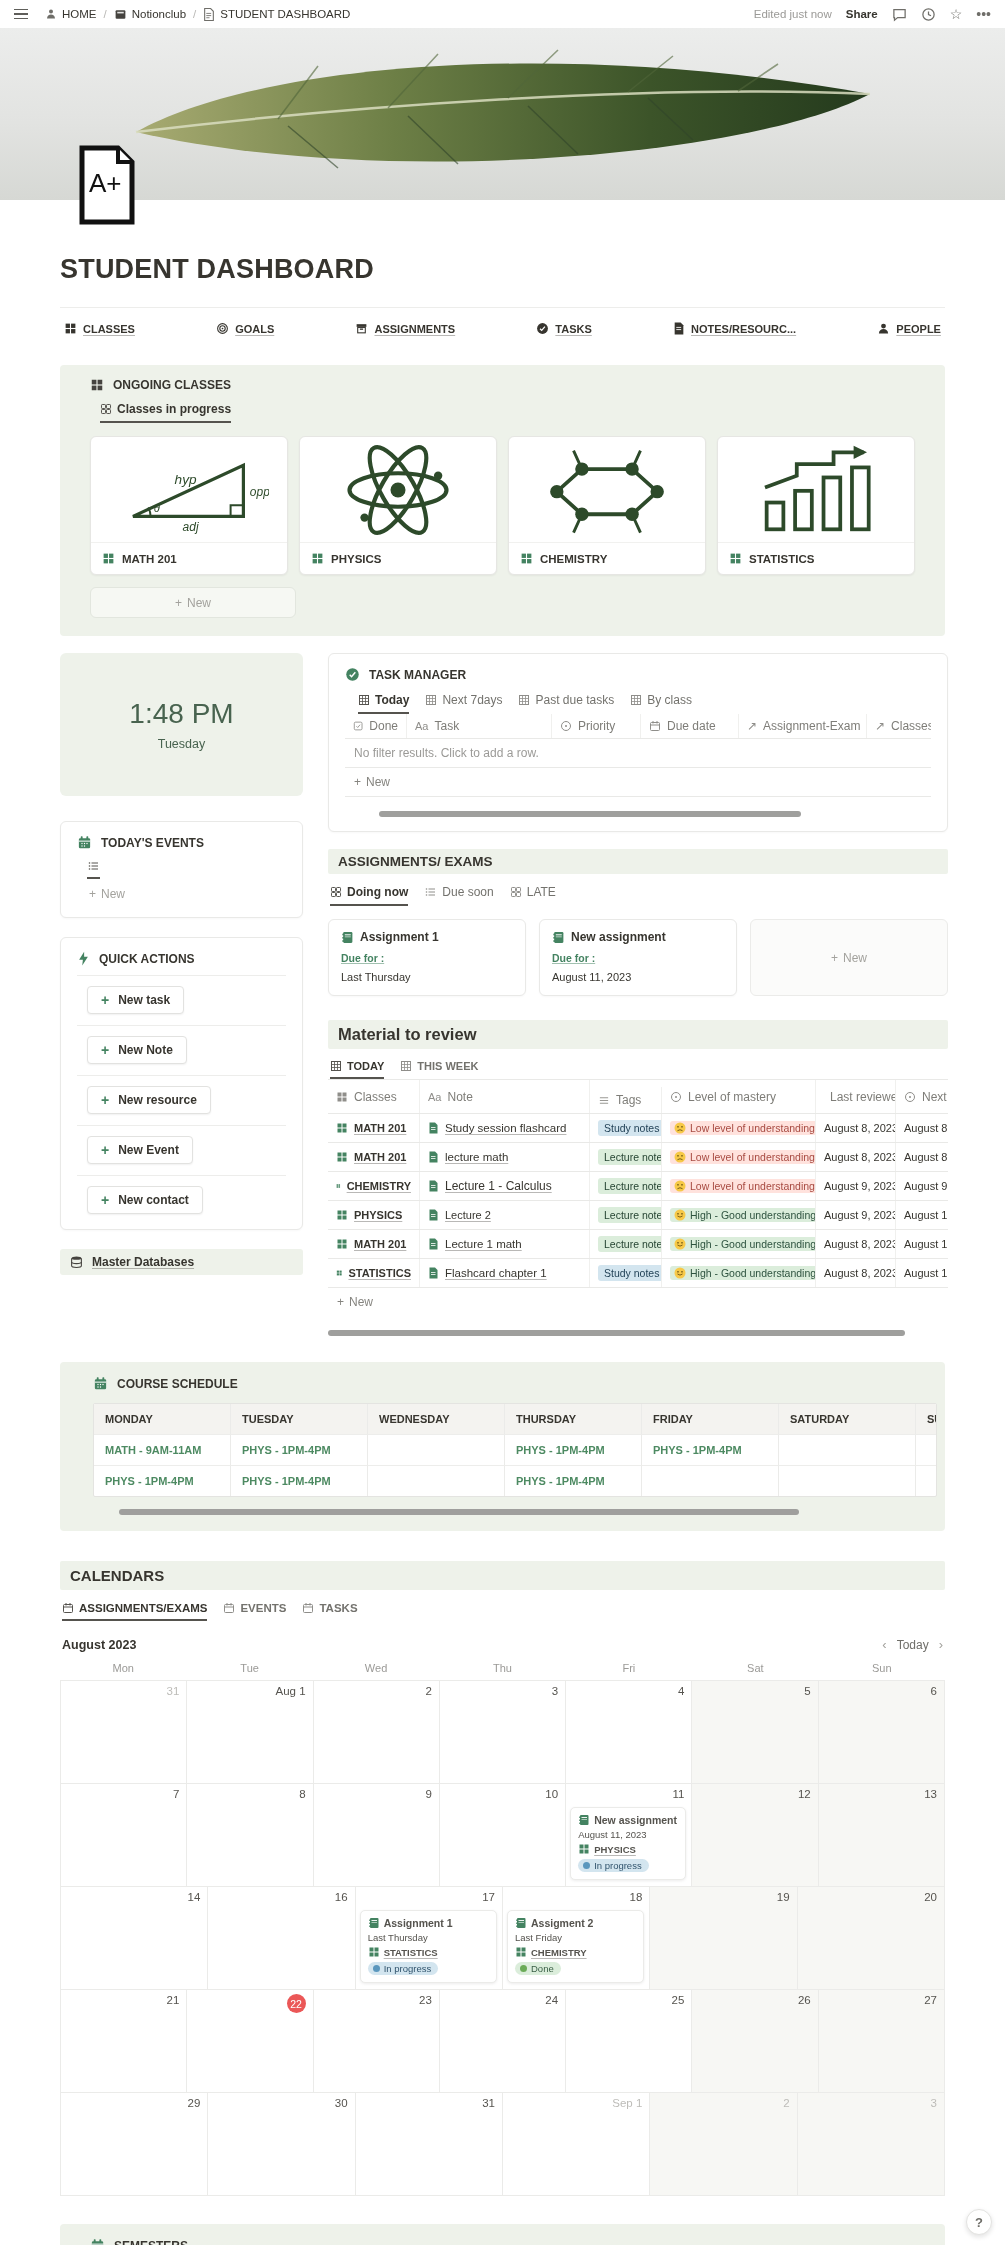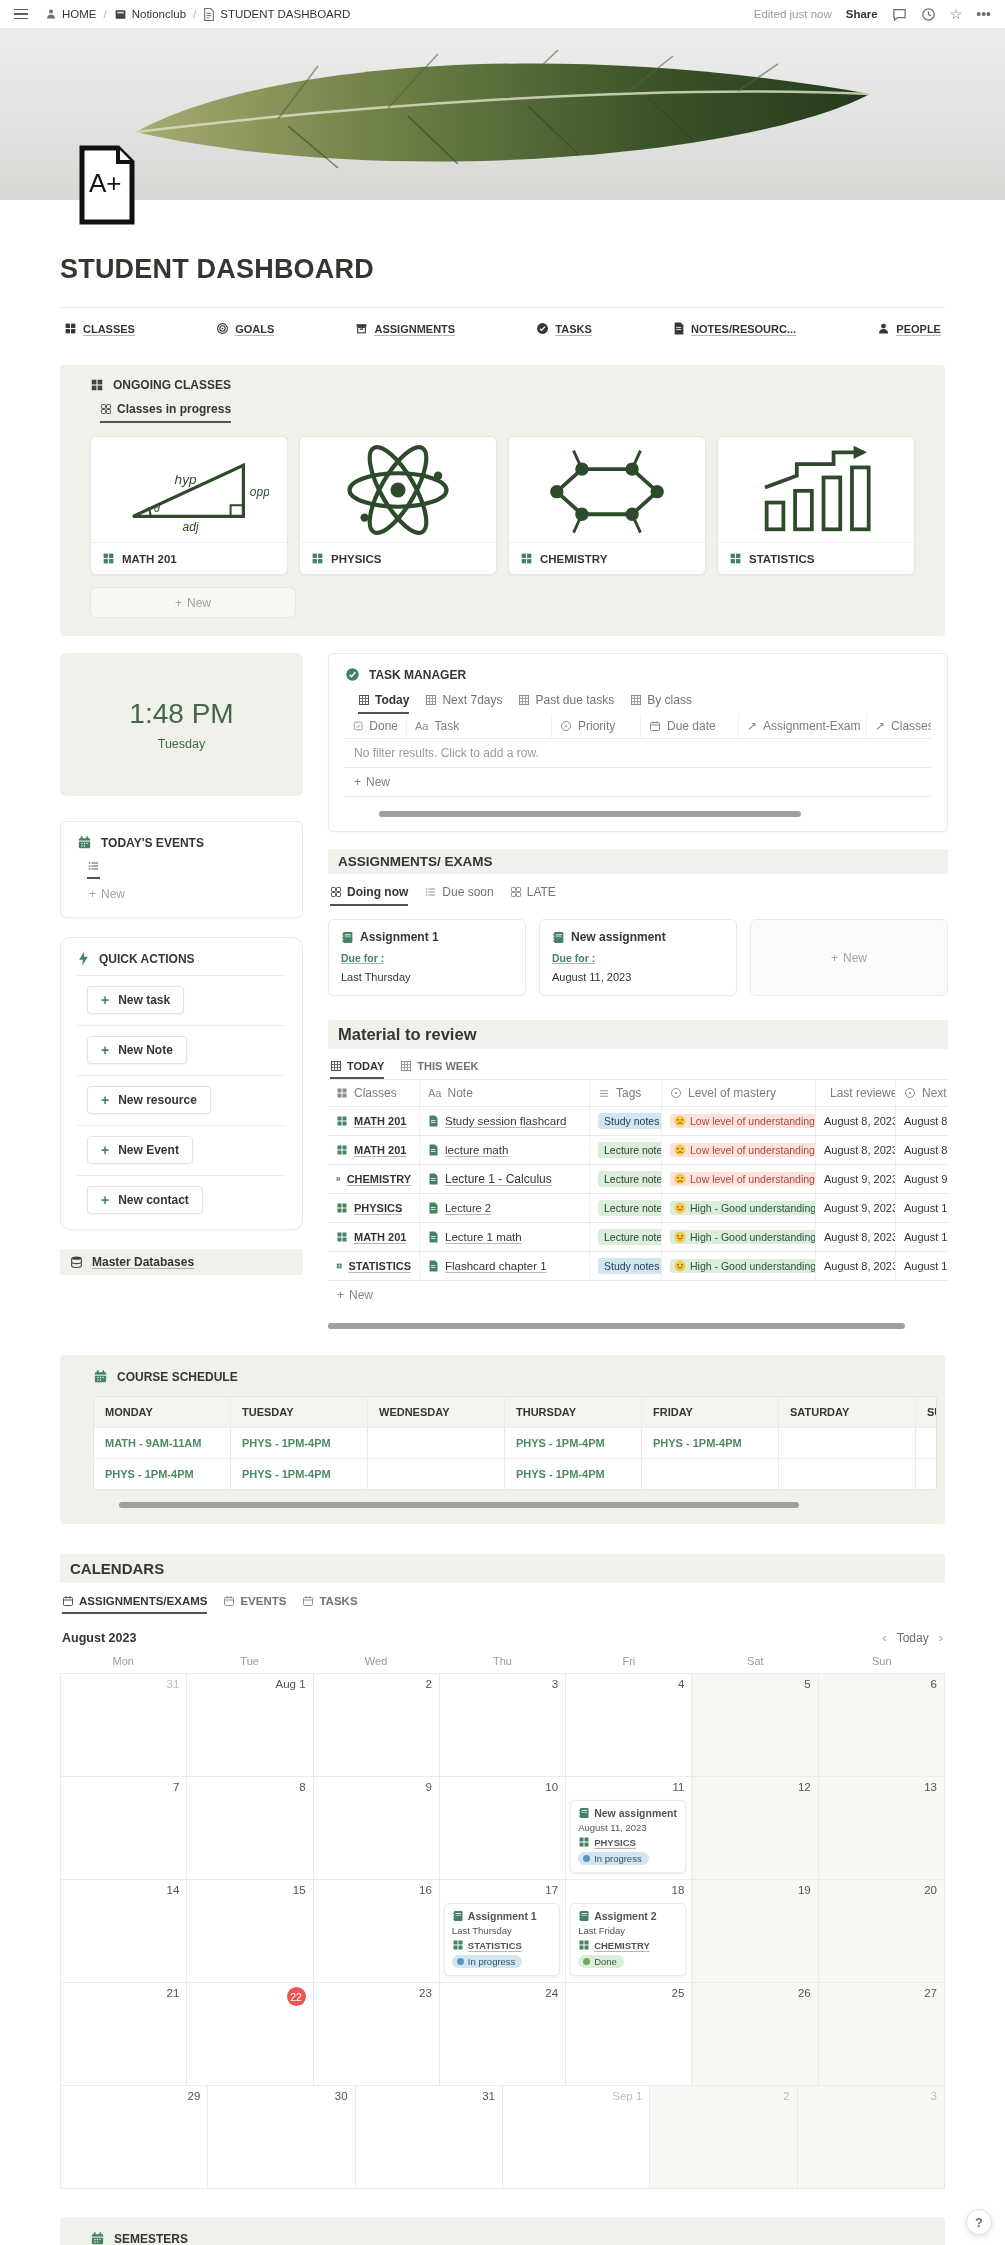--- a/index.html
+++ b/index.html
@@ -52,21 +52,21 @@
   
   .two-col { display: grid; grid-template-columns: 243px 620px; gap: 25px; margin-top: 17px; }
   .clock-card { background: #eef2ea; border-radius: 6px; height: 143px;
                 display: flex; flex-direction: column; align-items: center; justify-content: center; }
   .clock-time { font-size: 28px; color: #48634f; }
   .clock-day { font-size: 12.5px; color: #48634f; margin-top: 7px; }
   .card { background: #fff; border: 1px solid #e9e9e7; border-radius: 6px; box-shadow: 0 1px 2px rgba(15,15,15,.03); }
   .events-card { margin-top: 25px; padding: 13px 16px 16px; }
   .events-card .tab { margin-top: 10px; }
   .new-row { color: #a3a29d; font-size: 12px; padding: 8px 2px 0; display: flex; gap: 5px; cursor: pointer; }
-  .qa-card { margin-top: 19px; padding: 13px 16px 4px; border-radius: 10px; }
+  .qa-card { margin-top: 19px; padding: 13px 16px 4px; }
   .qa-head { border-bottom: 1px solid #ededeb; padding-bottom: 9px; }
   .qa-row { border-bottom: 1px solid #ededeb; padding: 10px 0 11px; }
   .qa-row:last-child { border-bottom: none; }
   .qa-btn { display: inline-flex; align-items: center; gap: 9px; border: 1px solid #e2e2e0; border-radius: 4px;
             background: #fff; box-shadow: 0 1px 2px rgba(15,15,15,.06); padding: 6px 13px;
             font-size: 12px; font-weight: 600; color: #37352f; cursor: pointer; margin-left: 10px; }
   .qa-plus { color: #448361; font-weight: 700; font-size: 14px; line-height: 1; }
   .masterdb { margin-top: 19px; background: #eef2ea; border-radius: 3px; padding: 6px 10px;
               display: flex; align-items: center; gap: 9px; font-size: 12px; font-weight: 600; cursor: pointer; }
   
@@ -649,21 +649,21 @@
                   <rect x="13" y="3" width="8" height="8" fill="#8f8e8a"></rect>
                   <rect x="3" y="13" width="8" height="8" fill="#8f8e8a"></rect>
                   <rect x="13" y="13" width="8" height="8" fill="#8f8e8a"></rect>
                 </svg>
                 <span>Classes</span>
               </div>
               <div class="mat-cell" style="width: 170px;">
                 <span class="gray-ic" style="font-size:11px">Aa</span>
                 <span>Note</span>
               </div>
-              <div class="mat-cell" style="width: 72px;">
+              <div class="mat-cell" style="width: 72px; margin-top: 7px;">
                 <svg width="12" height="11" viewBox="0 0 24 24">
                   <path d="M3 6h18M3 12h18M3 18h18" stroke="#8f8e8a" stroke-width="2"></path>
                 </svg>
                 <span>Tags</span>
               </div>
               <div class="mat-cell" style="width: 154px;">
                 <svg width="12" height="12" viewBox="0 0 24 24">
                   <circle cx="12" cy="12" r="9" fill="none" stroke="#8f8e8a" stroke-width="2"></circle>
                   <circle cx="12" cy="12" r="2" fill="#8f8e8a"></circle>
                 </svg>
@@ -1047,21 +1047,20 @@
               <span class="ul">PHYSICS</span>
             </div><span class="ce-status st-blue">
               <span class="dot" style="background:#5b97bd"></span>
               <span>In progress</span>
             </span></div></div>
         <div class="cal-cell weekend"><span>12</span></div>
         <div class="cal-cell weekend"><span>13</span></div>
       </div>
       <div class="cal-row">
         <div class="cal-cell"><span>14</span></div>
-        <div class="cal-cell"><span>15</span></div>
         <div class="cal-cell"><span>16</span></div>
         <div class="cal-cell"><span>17</span><div class="cal-event"><div class="ce-title">
               <svg width="12" height="12" viewBox="0 0 24 24">
                 <rect x="4" y="2" width="17" height="20" rx="2" fill="#448361"></rect>
                 <rect x="7" y="6" width="11" height="2" fill="#fff" opacity=".9"></rect>
                 <rect x="7" y="10" width="11" height="1.6" fill="#fff" opacity=".7"></rect>
                 <rect x="2.5" y="5" width="3" height="3" fill="#448361"></rect>
                 <rect x="2.5" y="11" width="3" height="3" fill="#448361"></rect>
                 <rect x="2.5" y="17" width="3" height="3" fill="#448361"></rect>
               </svg>

